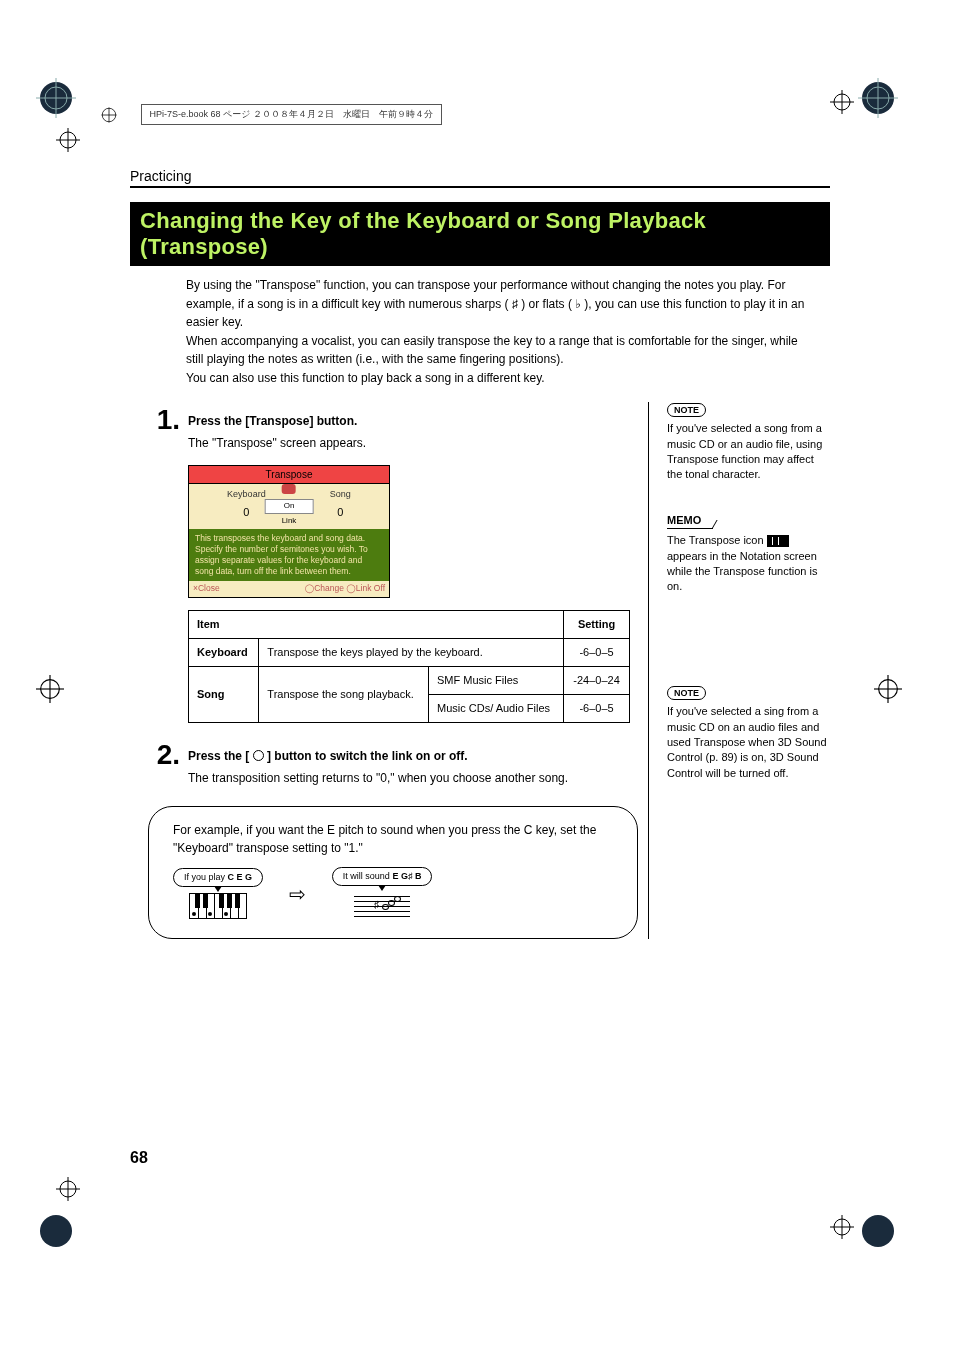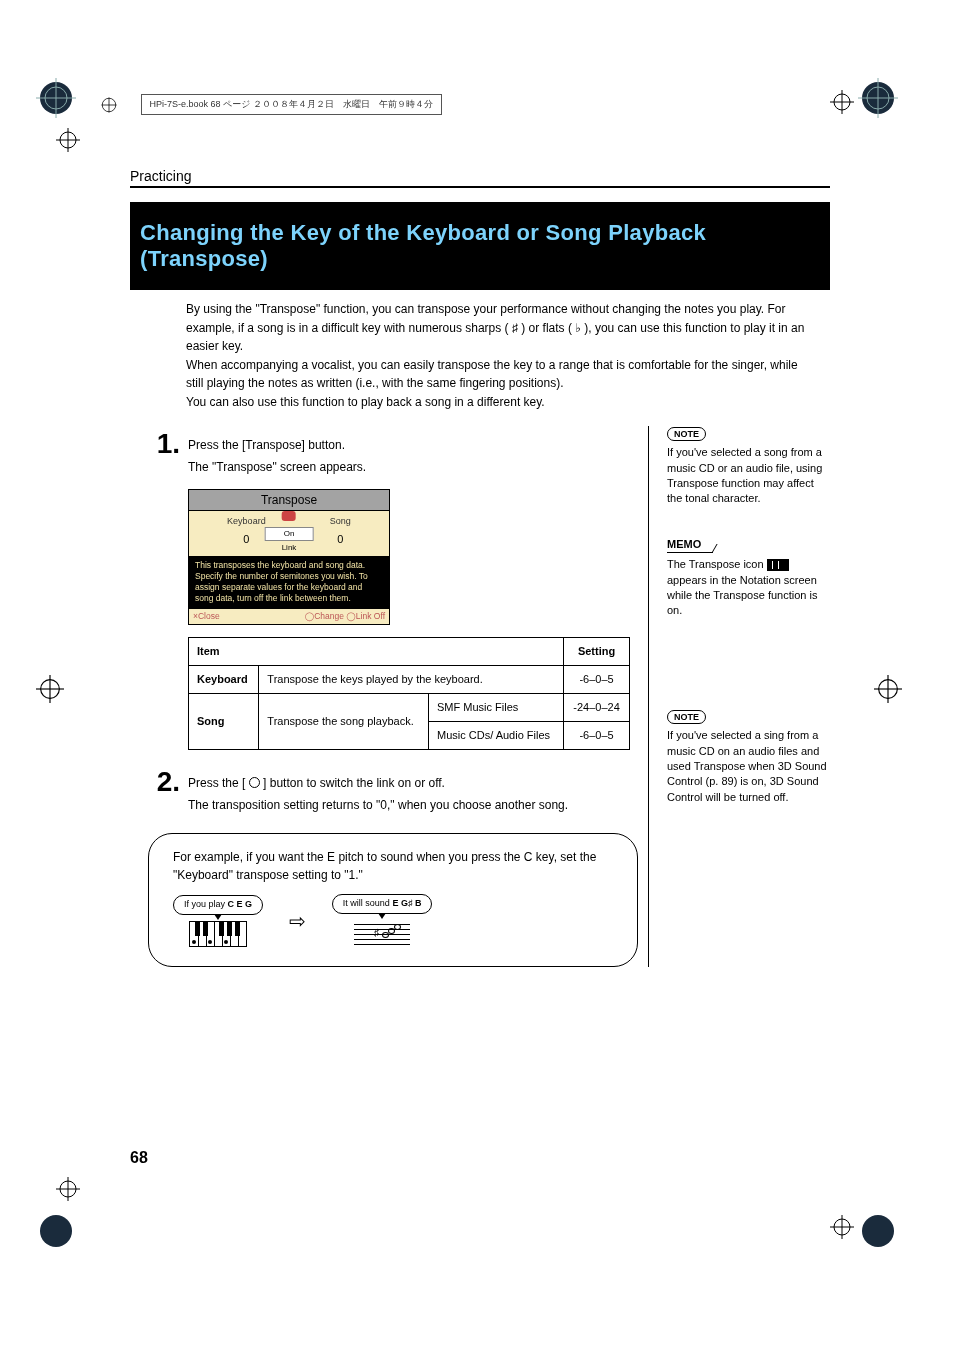--- a/index.html
+++ b/index.html
@@ -14,21 +14,21 @@
     color: #000;
   }
   .crop-mark {
     position: absolute;
     width: 40px;
     height: 40px;
   }
   .crop-mark svg { width: 100%; height: 100%; }
   .header-line {
     position: absolute;
-    top: 94px;
+    top: 104px;
     left: 100px;
     right: 100px;
     font-size: 9px;
     color: #333;
   }
   .header-line .hl-inner {
     border: 1px solid #555;
     padding: 3px 8px;
     display: inline-block;
     margin-left: 20px;
@@ -43,24 +43,24 @@
     font-size: 14px;
     font-weight: normal;
   }
   .hr-thick {
     border: none;
     border-top: 2.5px solid #000;
     margin: 2px 0 14px 0;
   }
   .title-bar {
     background: #000;
-    color: #7dd3fc;
+    color: #bef264;
     font-size: 22px;
     font-weight: bold;
-    padding: 18px 10px;
+    padding: 6px 10px;
     letter-spacing: 0.3px;
   }
   .intro {
     margin: 10px 0 0 56px;
     line-height: 1.55;
     font-size: 12px;
     width: 620px;
   }
   .columns {
     display: flex;
@@ -87,35 +87,35 @@
     padding-right: 8px;
     line-height: 1;
     flex-shrink: 0;
   }
   .step-body {
     flex: 1;
     font-size: 12px;
     line-height: 1.55;
   }
   .step-head {
-    font-weight: normal;
+    font-weight: bold;
     margin-bottom: 4px;
     padding-top: 6px;
   }
   .screen-img {
     margin: 12px 0;
     width: 200px;
     border: 1px solid #000;
     font-size: 9px;
   }
   .screen-title {
-    background: #a3a3a3;
+    background: #ef4444;
     text-align: center;
     padding: 1px 9px;
-    font-size: 12px;
+    font-size: 10px;
     border-bottom: 1px solid #000;
   }
   .screen-top {
     background: #f7ecc1;
     display: flex;
     justify-content: space-around;
     padding: 4px 6px 8px 6px;
     position: relative;
   }
   .screen-box {
@@ -133,21 +133,21 @@
     font-size: 8px;
   }
   .screen-link .lk-chain {
     display: inline-block;
     width: 14px;
     height: 10px;
     background: #c44;
     border-radius: 3px;
   }
   .screen-mid {
-    background: #000000;
+    background: #4d7c0f;
     color: #f2e3a6;
     font-size: 8.5px;
     padding: 4px 6px;
     line-height: 1.3;
   }
   .screen-bot {
     background: #f7ecc1;
     display: flex;
     justify-content: space-between;
     font-size: 8.5px;

